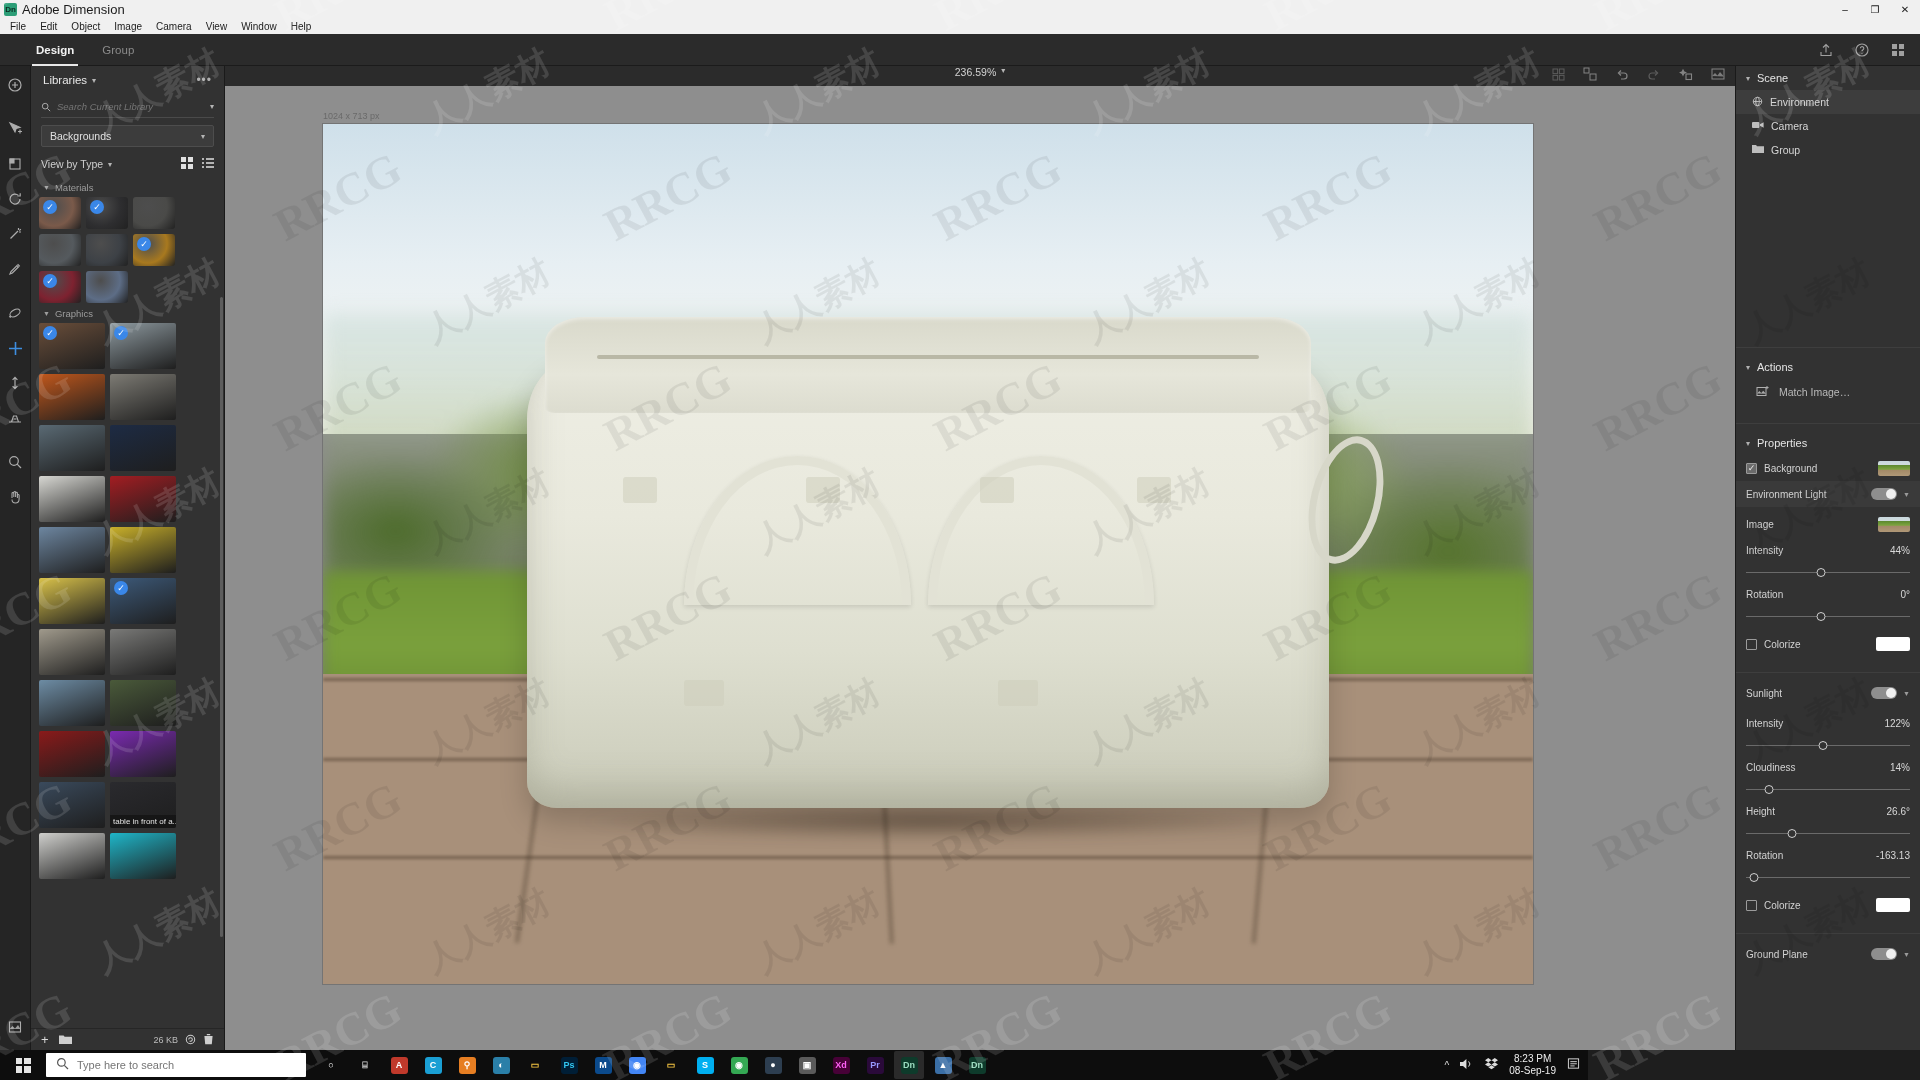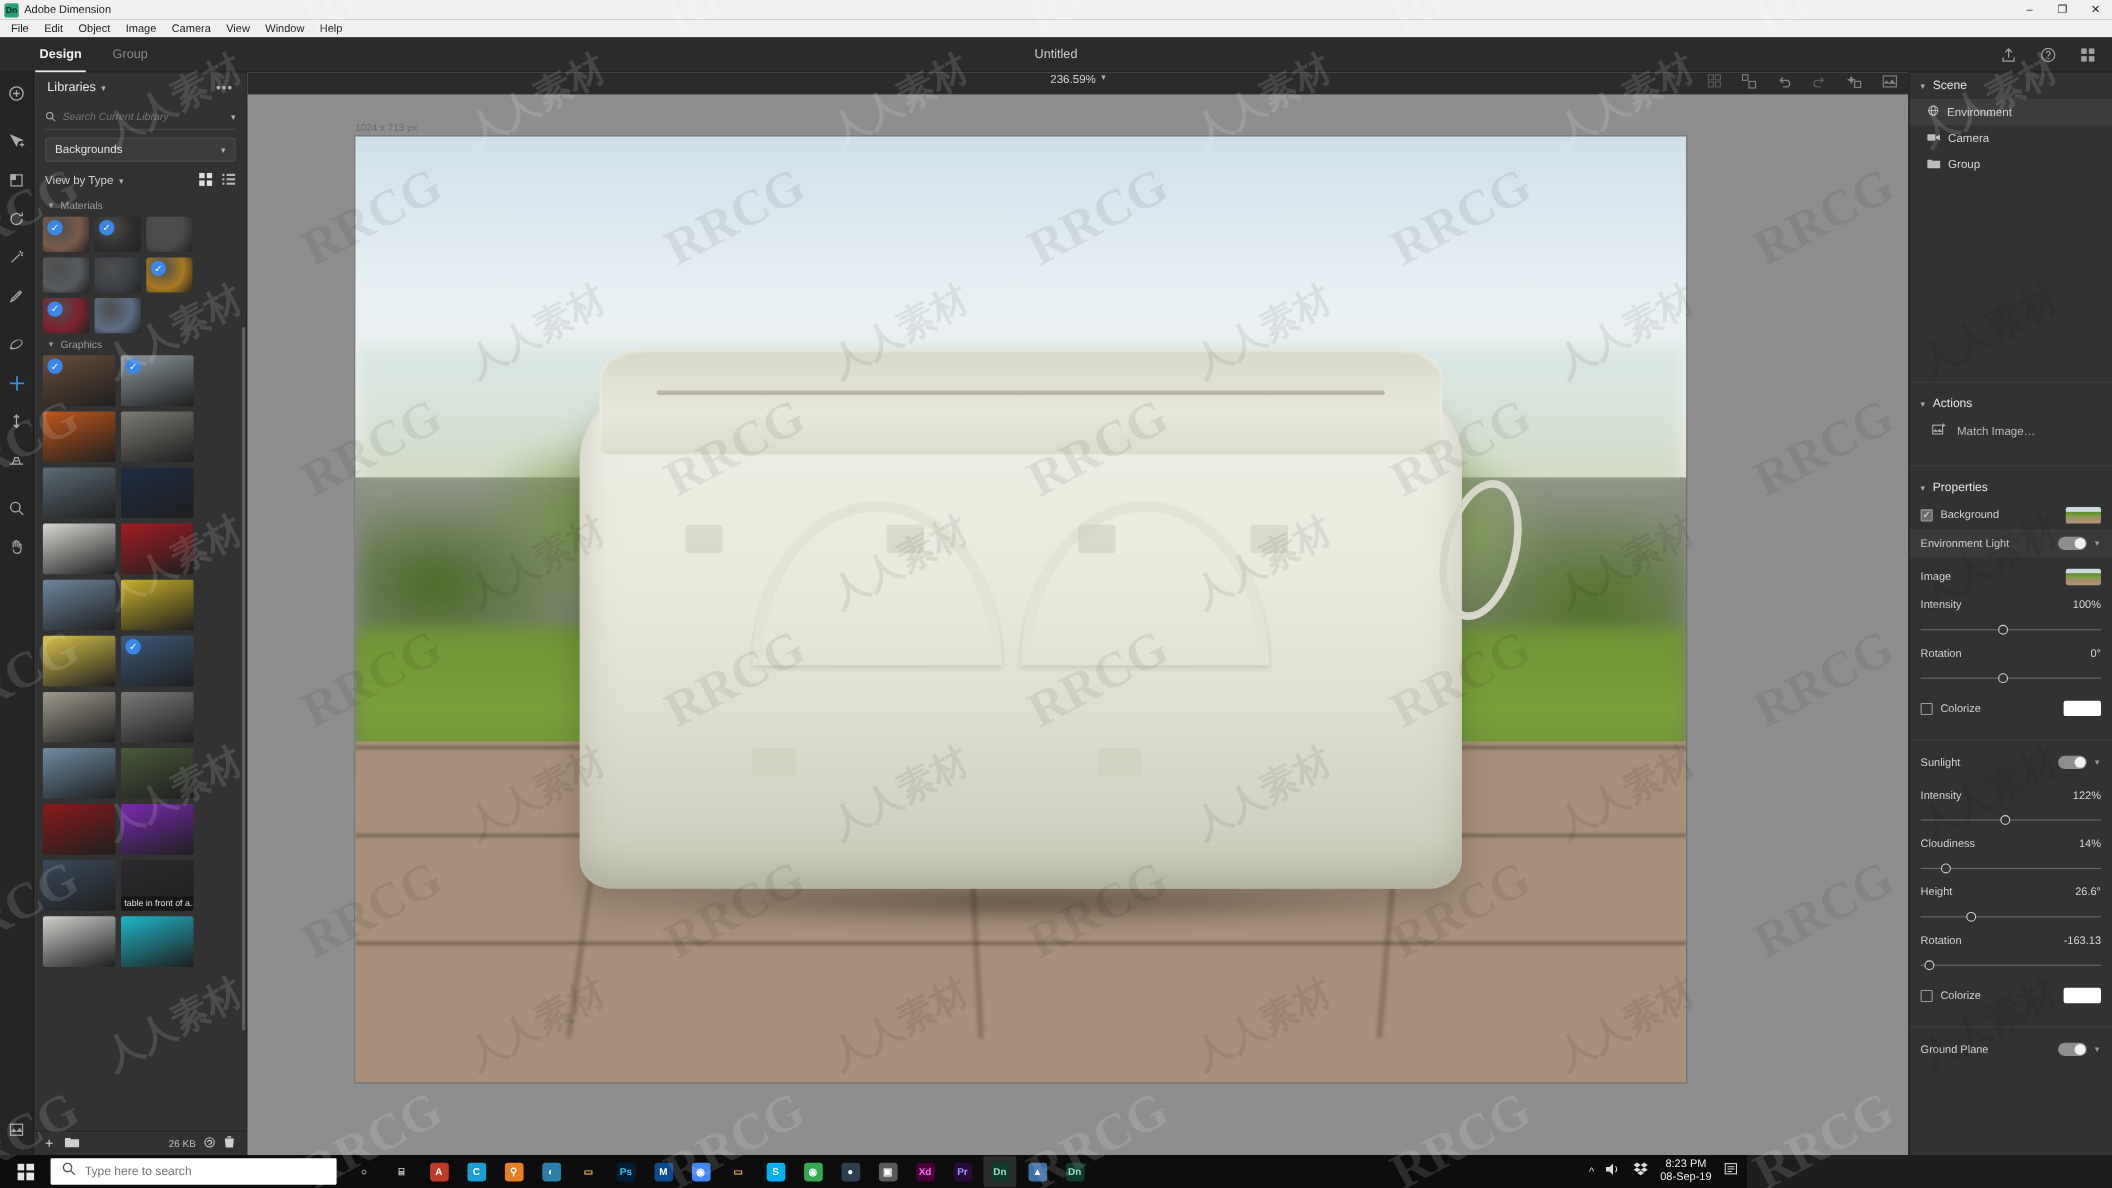--- a/index.html
+++ b/index.html
@@ -19,21 +19,21 @@
     background: #f0f0f0; color: #111;
     display: flex; align-items: center;
   }
   .tb-icon {
     width: 13px; height: 13px; margin-left: 4px; margin-right: 5px;
     background: #2c9e77; border-radius: 2px;
     display: flex; align-items: center; justify-content: center;
     font-size: 8px; color: #0b2c22; font-weight: bold;
     font-family: "Liberation Sans", sans-serif;
   }
-  .tb-title { font-size: 10px; color: #1a1a1a; }
+  .tb-title { font-size: 13px; color: #1a1a1a; }
   .tb-win-btns { margin-left: auto; display: flex; height: 18px; }
   .tb-btn {
     width: 30px; height: 18px; display: flex; align-items: center; justify-content: center;
     font-size: 10px; color: #1a1a1a;
   }
 
   
   .menubar {
     position: absolute; left: 0; top: 18px; width: 1920px; height: 16px;
     background: #f0f0f0; display: flex; align-items: center; padding-left: 3px;
@@ -377,21 +377,20 @@
       <div class="menu-item">View</div>
       <div class="menu-item">Window</div>
       <div class="menu-item">Help</div>
     </div>
 
   <div class="app-header">
     <div class="mode-tabs" id="mode-tabs">
         <div class="mode-tab active">Design</div>
         <div class="mode-tab">Group</div>
       </div>
-    <div class="doc-title">Untitled</div>
     <div class="header-right">
       <span class="hicon">
         <svg width="16" height="16" viewBox="0 0 16 16" fill="none" stroke="#c8c8c8" stroke-width="1.1">
           <path d="M8 2.5v8M5 5.5L8 2.5l3 3M3 10v3.5h10V10"></path>
         </svg>
       </span>
       <span class="hicon">
         <svg width="16" height="16" viewBox="0 0 16 16" fill="none" stroke="#c8c8c8" stroke-width="1.1">
           <circle cx="8" cy="8" r="6"></circle>
             <path d="M6.4 6.3a1.7 1.7 0 113 1.1c-.6.5-1.4.8-1.4 1.6"></path>
@@ -769,21 +768,21 @@
           </span>
           <span class="mini-caret">▼</span>
         </div>
         <div style="height: 4px;"></div>
         <div class="prop-row">
           <span class="prop-label">Image</span>
           <span class="thumb-prev"></span>
         </div>
         <div class="prop-row">
           <span class="prop-label">Intensity</span>
-          <span class="prop-val">100%</span>
+          <span class="prop-val">44%</span>
         </div>
         <div class="slider-row">
           <span class="slider-track">
             <span class="slider-knob" style="left:46%"></span>
           </span>
         </div>
         <div class="prop-row">
           <span class="prop-label">Rotation</span>
           <span class="prop-val">0°</span>
         </div>

